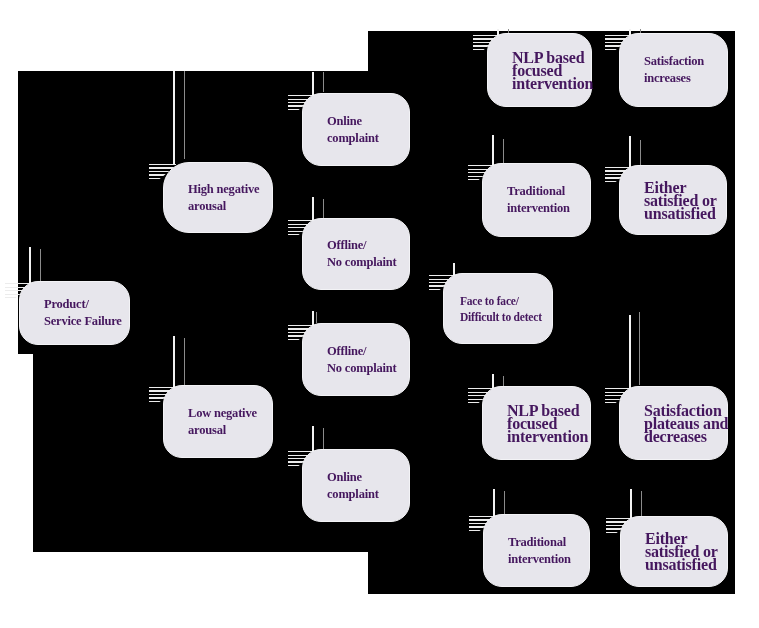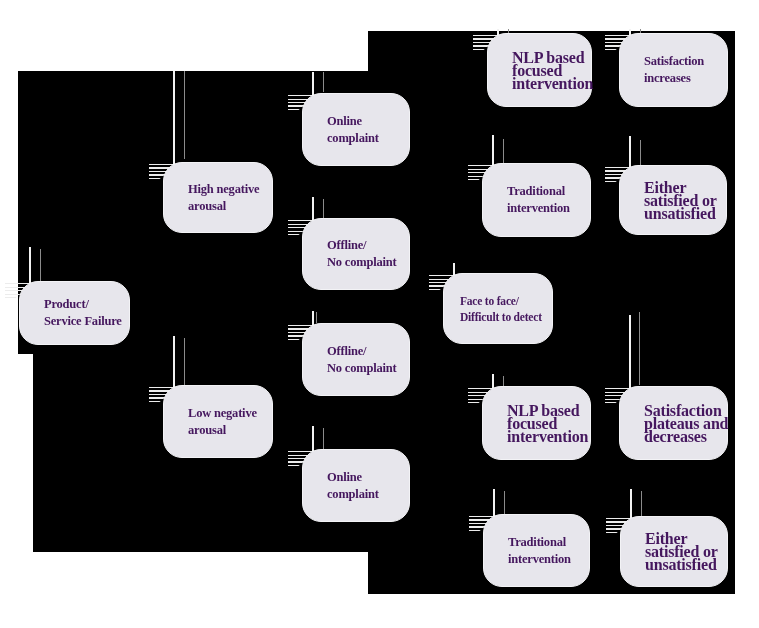--- a/index.html
+++ b/index.html
@@ -101,21 +101,21 @@
   <div class="vl dim" style="left:504px;top:491px;height:25px;"></div>
   <div class="hatch" style="left:469px;top:516px;"></div>
 
   <div class="vl" style="left:630px;top:489px;height:29px;"></div>
   <div class="vl dim" style="left:641px;top:491px;height:27px;"></div>
   <div class="hatch" style="left:606px;top:518px;"></div>
 
   <div class="node" style="left:19px;top:281px;width:111px;height:64px;">Product/
 Service Failure</div>
 
-  <div class="node" style="left:163px;top:162px;width:110px;height:71px;">High negative
+  <div class="node" style="left:163px;top:162px;width:110px;height:71px;border-radius:26px;">High negative
 arousal</div>
 
   <div class="node" style="left:163px;top:385px;width:110px;height:73px;">Low negative
 arousal</div>
 
   <div class="node" style="left:302px;top:93px;width:108px;height:73px;">Online
 complaint</div>
 
   <div class="node" style="left:302px;top:218px;width:108px;height:72px;">Offline/
 No complaint</div>

